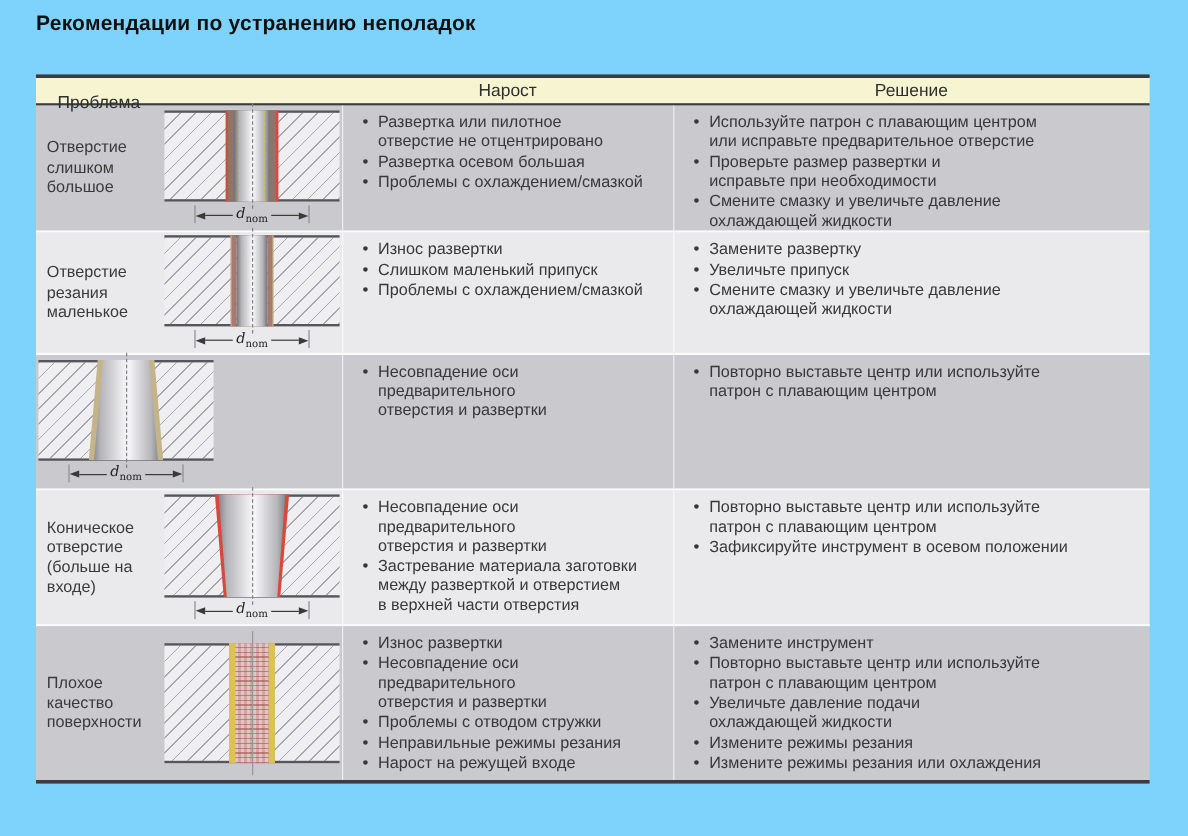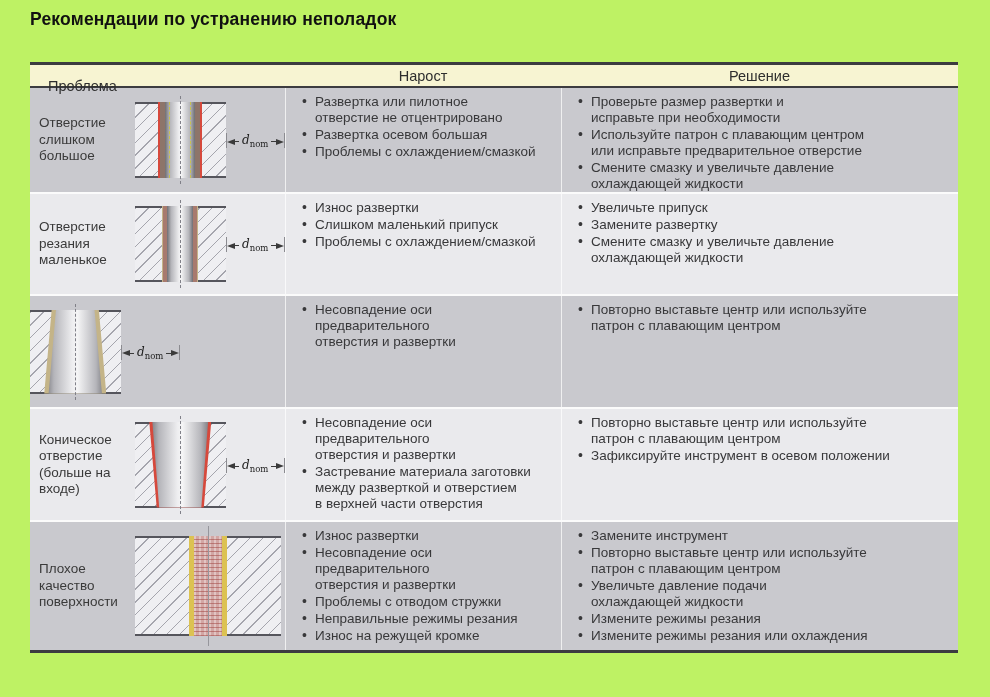--- a/index.html
+++ b/index.html
@@ -1,17 +1,17 @@
 <!DOCTYPE html>
 <html><head>
 <meta charset="utf-8">
 <style>
   * { margin:0; padding:0; box-sizing:border-box; }
   body { background:#ffffff; font-family:"Liberation Sans","DejaVu Sans",sans-serif; }
-  .page { position:relative; width:990px; height:697px; background:#bef264; overflow:hidden; }
+  .page { position:relative; width:990px; height:697px; background:#7dd3fc; overflow:hidden; }
   .title { position:absolute; left:30px; top:9px; font-size:17.5px; font-weight:bold; color:#111; letter-spacing:.2px; }
 
   .table { position:absolute; left:30px; top:62px; width:928px;
            border-top:3px solid #3c3c40; border-bottom:3px solid #3c3c40; }
   .thead { display:flex; align-items:center; height:23px; background:#f7f4d2;
            border-bottom:2px solid #3c3c40; font-size:14.5px; color:#2e2e2e; }
   .h1 { width:255px; padding-left:18px;margin-top:21px; }
   .h2 { width:276px; text-align:center; }
   .h3 { width:397px; text-align:center; }
 
@@ -24,21 +24,21 @@
 
   .c-problem { width:255px; display:flex; align-items:center; }
   .p-label { width:105px; padding-left:9px; font-size:13.5px; color:#3a3a3a; line-height:1.22; }
   .c-cause    { width:276px; padding:6px 6px 0 16px; border-left:1px solid rgba(255,255,255,.7); }
   .c-solution { width:397px; padding:6px 6px 0 16px; border-left:1px solid rgba(255,255,255,.7); }
   ul.blist { list-style:none; font-size:13.5px; color:#38383a; line-height:1.18; }
   ul.blist li { position:relative; padding-left:13px; white-space:pre-line; margin-bottom:1px; }
   ul.blist li::before { content:"•"; position:absolute; left:0; top:-1px; font-size:14px; color:#38383a; }
 
   
-  .diag { width:150px; display:flex; flex-direction:row; align-items:center; }
+  .diag { width:150px; display:flex; flex-direction:column; align-items:center; }
   .block { position:relative; width:146px;
            background:repeating-linear-gradient(135deg,#a5a5ad 0 1px,transparent 1px 9px),#efeff2;
            border-top:2px solid #55555c; border-bottom:2px solid #55555c; }
   .bh1 { height:76px; } .bh2 { height:76px; } .bh3 { height:84px; } .bh4 { height:86px; } .bh5 { height:100px; }
 
   .bore, .tOut, .tIn { position:absolute; top:-2px; bottom:-2px; left:50%; transform:translateX(-50%); }
   .grad { background:linear-gradient(90deg,#6f6f74 0%,#b5b5ba 16%,#eeeef0 46%,#f5f5f6 54%,#b5b5ba 84%,#6f6f74 100%); }
 
   .bore.b1 { width:40px; border-left:5px solid #8d756a; border-right:5px solid #8d756a;
              box-shadow:-2px 0 0 #d6493c, 2px 0 0 #d6493c; }
@@ -112,24 +112,24 @@
       <div class="c-cause">
         <ul class="blist">
           <li>Развертка или пилотное
 отверстие не отцентрировано</li>
           <li>Развертка осевом большая</li>
           <li>Проблемы с охлаждением/смазкой</li>
         </ul>
       </div>
       <div class="c-solution">
         <ul class="blist">
+          <li>Используйте патрон с плавающим центром
+или исправьте предварительное отверстие</li>
           <li>Проверьте размер развертки и
 исправьте при необходимости</li>
-          <li>Используйте патрон с плавающим центром
-или исправьте предварительное отверстие</li>
           <li>Смените смазку и увеличьте давление
 охлаждающей жидкости</li>
         </ul>
       </div>
     </div>
 
     <div class="row light rh2">
       <div class="c-problem">
         <div class="p-label">Отверстие резания маленькое</div>
         <div class="diag">
@@ -150,22 +150,22 @@
       </div>
       <div class="c-cause">
         <ul class="blist">
           <li>Износ развертки</li>
           <li>Слишком маленький припуск</li>
           <li>Проблемы с охлаждением/смазкой</li>
         </ul>
       </div>
       <div class="c-solution">
         <ul class="blist">
+          <li>Замените развертку</li>
           <li>Увеличьте припуск</li>
-          <li>Замените развертку</li>
           <li>Смените смазку и увеличьте давление
 охлаждающей жидкости</li>
         </ul>
       </div>
     </div>
 
     <div class="row dark rh3">
       <div class="c-problem">
         <div class="diag">
           <div class="block bh3">
@@ -249,21 +249,21 @@
         </div>
       </div>
       <div class="c-cause">
         <ul class="blist">
           <li>Износ развертки</li>
           <li>Несовпадение оси
 предварительного
 отверстия и развертки</li>
           <li>Проблемы с отводом стружки</li>
           <li>Неправильные режимы резания</li>
-          <li>Износ на режущей кромке</li>
+          <li>Нарост на режущей входе</li>
         </ul>
       </div>
       <div class="c-solution">
         <ul class="blist">
           <li>Замените инструмент</li>
           <li>Повторно выставьте центр или используйте
 патрон с плавающим центром</li>
           <li>Увеличьте давление подачи
 охлаждающей жидкости</li>
           <li>Измените режимы резания</li>

